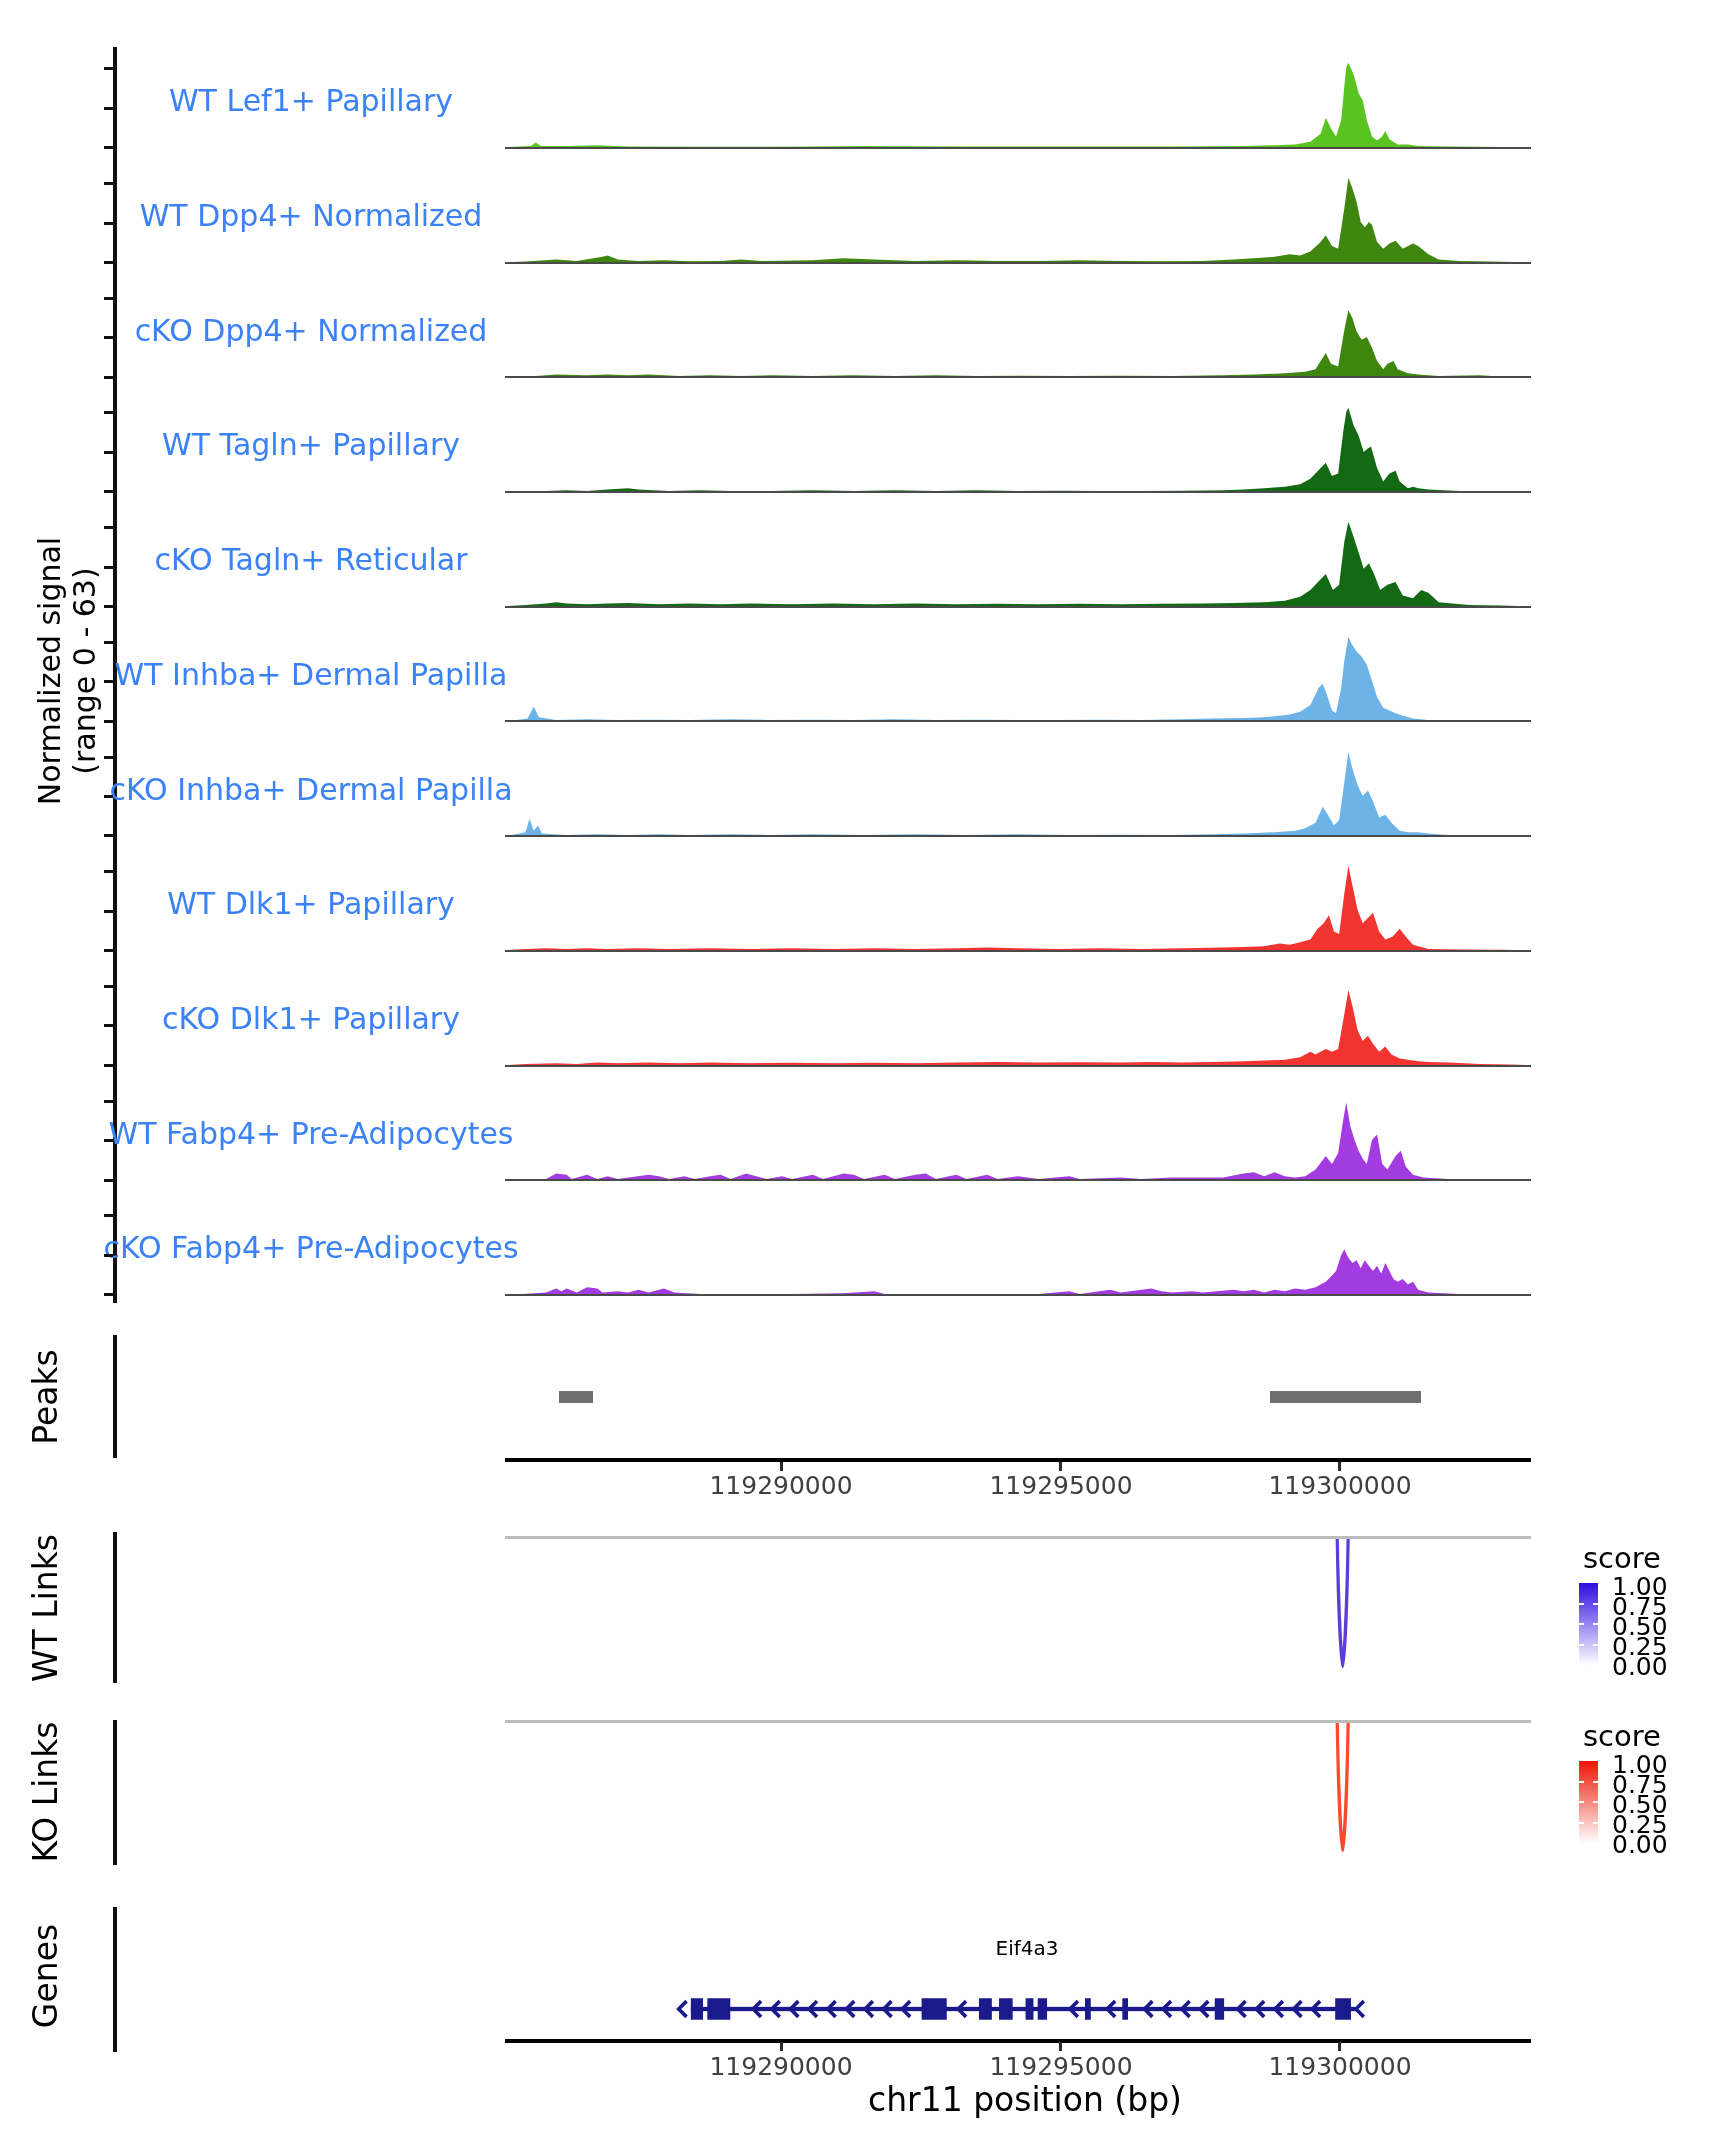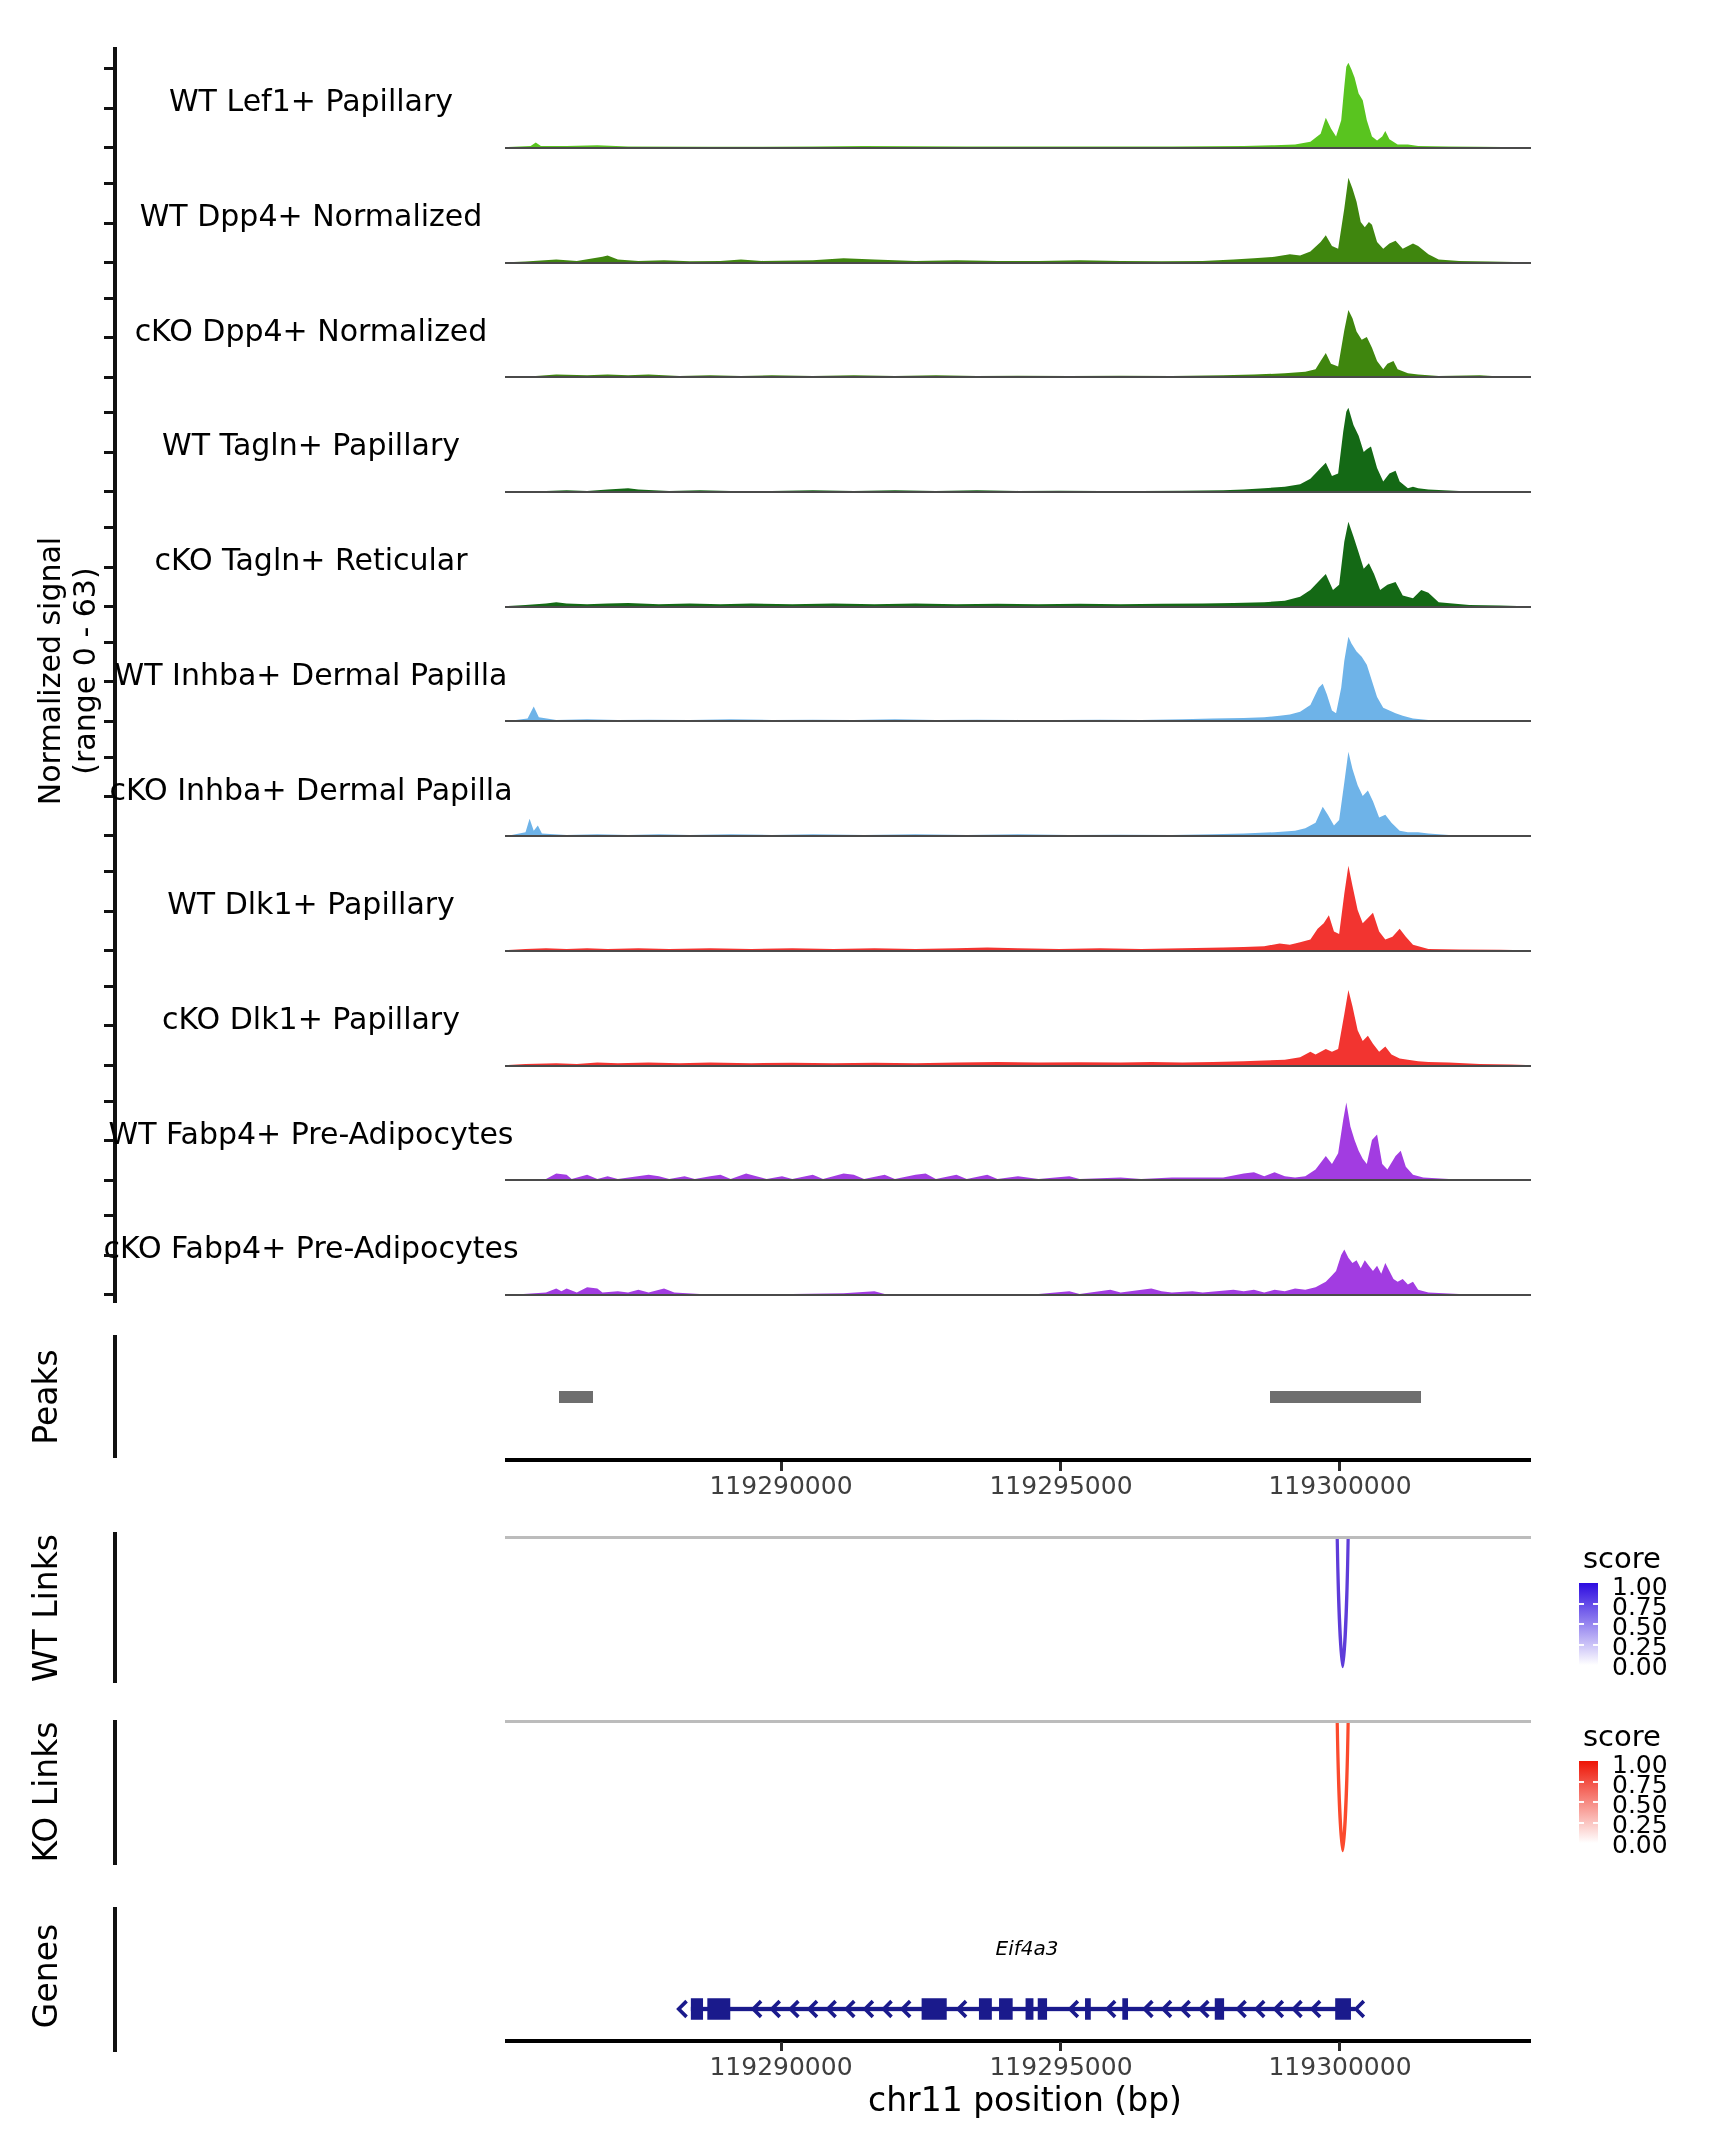--- a/index.html
+++ b/index.html
@@ -2,21 +2,21 @@
 <html style="font-size:11.5px"><head>
 <meta charset="utf-8">
 <style>
   html,body{margin:0;padding:0;background:#ffffff;}
   #canvas{position:relative;width:1721px;height:2151px;background:#ffffff;overflow:hidden;
           font-family:"DejaVu Sans","Liberation Sans",sans-serif;}
   .rot-label{position:absolute;transform:translate(-50%,-50%) rotate(-90deg);white-space:nowrap;
              color:#000;text-align:center;}
   .side-label{font-size:33px;}
   .ylab{font-size:30px;line-height:1.15;}
-  .track-label{position:absolute;transform:translate(-50%,-50%);font-size:30px;color:#000000;white-space:nowrap;}
+  .track-label{position:absolute;transform:translate(-50%,-50%);font-size:30px;color:#3b82f6;white-space:nowrap;}
   .tick-label{position:absolute;transform:translateX(-50%);font-size:25px;color:#3f3f3f;white-space:nowrap;}
   .axis-line{position:absolute;background:#000;}
   .axis-tick{position:absolute;background:#2b2b2b;}
   .baseline{position:absolute;background:#4a4a4a;}
   .bracket{position:absolute;background:#111;}
   .btick{position:absolute;background:#111;}
   .peak-rect{position:absolute;background:#6e6e6e;}
   .grayline{position:absolute;background:#bcbcbc;}
   .legend-title{position:absolute;font-size:29px;color:#000;}
   .legend-bar{position:absolute;width:18.6px;height:82px;}
@@ -39,21 +39,21 @@
   <div class="rot-label side-label" style="left:45px;top:1608px;">WT Links</div>
   <div class="rot-label side-label" style="left:45px;top:1792px;">KO Links</div>
   <div class="rot-label side-label" style="left:45px;top:1976px;">Genes</div>
 
   <div class="bracket" style="left:113px;top:47px;width:3.6px;height:1256px;" id="signal-bracket"></div>
   <div class="bracket" style="left:113px;top:1335px;width:3.6px;height:123px;"></div>
   <div class="bracket" style="left:113px;top:1532px;width:3.6px;height:151px;"></div>
   <div class="bracket" style="left:113px;top:1720px;width:3.6px;height:145px;"></div>
   <div class="bracket" style="left:113px;top:1907px;width:3.6px;height:145px;"></div>
 
-  <div class="gene-name" style="left:1027px;top:1936px;font-style:italic;">Eif4a3</div>
+  <div class="gene-name" style="left:1027px;top:1936px;">Eif4a3</div>
 
   <div class="x-title" style="left:1025px;top:2080px;">chr11 position (bp)</div>
 
   <div class="legend-title" style="left:1583px;top:1541px;">score</div>
   <div class="legend-title" style="left:1583px;top:1719px;">score</div>
 
 <div class="track-label" style="left: 311px; top: 100px;">WT Lef1+ Papillary</div>
     <svg width="1026" height="94" viewBox="0 0 1431 131" style="left: 505px; top: 54px;">
       <polygon points="0,130 0.0,130.0 35.8,128.1 42.9,123.4 50.1,128.1 85.9,128.1 128.8,127.2 171.7,129.1 286.2,129.3 429.3,129.1 500.8,128.1 644.0,129.1 787.1,129.1 930.1,129.1 1030.3,128.1 1073.3,127.2 1101.9,126.3 1123.3,122.5 1137.6,111.3 1144.8,88.8 1152.0,103.8 1159.1,115.0 1166.3,92.5 1170.6,45.7 1173.4,17.6 1176.3,12.0 1180.6,21.4 1184.9,32.6 1190.6,55.1 1196.3,64.4 1202.0,92.5 1209.2,115.0 1216.3,120.6 1223.5,115.0 1227.8,107.5 1233.5,118.8 1245.0,126.3 1259.3,126.3 1273.6,128.1 1316.5,129.1 1359.5,129.4 1431.0,130.0 1431,130" fill="#59c41f"></polygon>
     </svg>

